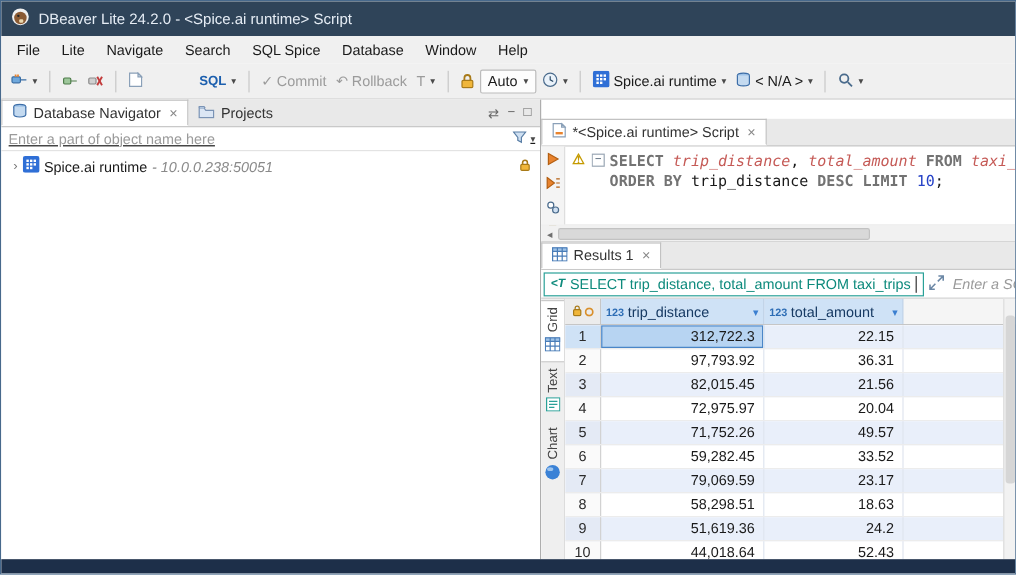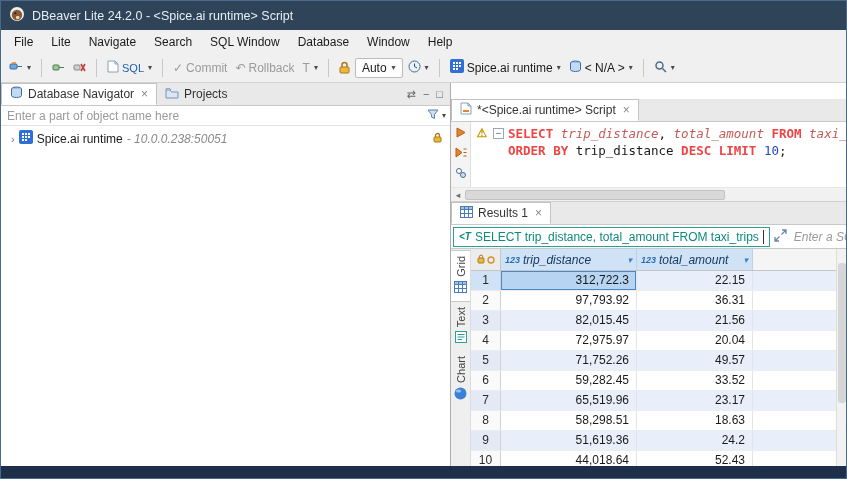--- a/index.html
+++ b/index.html
@@ -15,34 +15,34 @@
   .menu-item { padding:16px 9px; cursor:default; }
 
   
   .toolbar { height:30px; background:#f0f0f0; border-bottom:1px solid #d2d2d2; display:flex; align-items:center; padding:0 5px; gap:2px; }
   .tb-btn { display:flex; align-items:center; gap:3px; padding:3px; border-radius:2px; white-space:nowrap; }
   .tb-sep { width:1px; height:18px; background:#c8c8c8; margin:0 5px; }
   .dd { font-size:8px; color:#4a4a4a; margin-left:1px; }
   .tb-label.disabled { color:#9b9b9b; }
   .glyph-dim { color:#9b9b9b; }
   .combo { display:flex; align-items:center; gap:4px; border:1px solid #bcbcbc; background:#fdfdfd; padding:2px 6px; border-radius:2px; white-space:nowrap; }
-  .sql-blue { color:#1c5fae; font-weight:normal; font-size:11px; }
+  .sql-blue { color:#1c5fae; font-weight:bold; font-size:11px;margin-left:44px; }
 
   
   .main { position:absolute; top:82px; left:0; right:0; bottom:12px; display:flex; }
 
   
   .left-panel { width:450px; display:flex; flex-direction:column; border-right:1px solid #aeaeae; background:#fff; }
   .panel-tabbar { height:23px; background:#e9e9e9; border-bottom:1px solid #c9c9c9; display:flex; align-items:stretch; flex:none; }
   .ptab { display:flex; align-items:center; gap:5px; padding:0 8px; color:#333; }
   .ptab.active { background:#fff; border:1px solid #c2c2c2; border-bottom-color:#fff; }
   .tab-close { color:#888; font-size:12px; margin-left:2px; }
   .tabbar-tools { margin-left:auto; display:flex; align-items:center; gap:7px; padding-right:7px; color:#666; font-size:11px; }
 
-  .filter-row { height:20px; border-bottom:1px solid #e3e3e3; display:flex; align-items:center; padding:0 4px 0 6px; flex:none; }
+  .filter-row { height:20px; border-bottom:1px solid #e3e3e3; display:flex; align-items:center; padding:0 4px 0 6px; flex:none;text-decoration:underline; }
   .filter-input { flex:1; border:none; outline:none; font:inherit; color:#333; background:transparent; }
   .filter-input::placeholder { color:#9a9a9a; }
   .funnel-wrap { display:flex; align-items:center; gap:2px; }
 
   .tree { padding-top:3px; flex:1; }
   .tree-row { height:19px; display:flex; align-items:center; gap:4px; padding:0 8px 0 10px; }
   .expander { color:#777; font-size:11px; }
   .tree-detail { color:#8a8a8a; font-style:italic; }
   .tree-lock { margin-left:auto; }
 
@@ -51,21 +51,21 @@
   .editor-tabbar, .results-tabbar { height:23px; background:#e9e9e9; border-bottom:1px solid #c9c9c9; display:flex; align-items:stretch; flex:none; }
 
   .editor-body { height:66px; display:flex; border-bottom:1px solid #e6e6e6; flex:none; }
   .vtoolbar { width:20px; background:#f4f4f4; border-right:1px solid #dedede; display:flex; flex-direction:column; align-items:center; gap:6px; padding-top:5px; }
   .gutter { width:22px; padding-top:3px; display:flex; flex-direction:column; align-items:center; }
   .warn-glyph { color:#c59a00; font-size:12px; line-height:17px; font-weight:bold; }
   .code { flex:1; font-family:"DejaVu Sans Mono","Liberation Mono",monospace; font-size:12.5px; line-height:17px; padding-top:3px; white-space:pre; overflow:hidden; }
   .code-line { display:flex; align-items:center; height:17px; }
   .fold-box { width:11px; height:11px; border:1px solid #9aa7b5; color:#5a6b7c; font-size:9px; line-height:9px; text-align:center; margin-right:4px; background:#fff; flex:none; }
   .fold-spacer { width:15px; flex:none; }
-  .tok-kw { color:#ef4444; font-weight:bold; }
+  .tok-kw { color:#737373; font-weight:bold; }
   .tok-id { color:#c55a56; font-style:italic; }
   .tok-num { color:#2743c7; }
   .tok-pl { color:#1a1a1a; }
 
   .editor-hscroll { height:14px; background:#f1f1f1; border-bottom:1px solid #cfcfcf; display:flex; align-items:center; flex:none; }
   .hs-btn { width:14px; text-align:center; color:#707070; font-size:9px; }
   .hs-thumb { height:10px; width:260px; background:#d9d9d9; border:1px solid #c2c2c2; border-radius:2px; }
 
   .expr-bar { height:24px; border-bottom:1px solid #c9c9c9; display:flex; align-items:center; overflow:hidden; flex:none; }
   .expr-box { display:flex; align-items:center; gap:4px; border:1px solid #2aa198; height:20px; margin-left:2px; padding:0 5px; flex:none; }
@@ -75,21 +75,21 @@
   .expand-wrap { margin-left:4px; flex:none; }
   .expr-placeholder { color:#9a9a9a; font-style:italic; white-space:nowrap; margin-left:7px; }
 
   .results-body { flex:1; display:flex; min-height:0; position:relative; }
   .side-strip { width:20px; background:#efefef; border-right:1px solid #dcdcdc; display:flex; flex-direction:column; align-items:center; padding-top:1px; }
   .side-tab { display:flex; flex-direction:column; align-items:center; gap:4px; padding:5px 0; width:100%; }
   .side-tab.active { background:#fff; border-top:1px solid #c9c9c9; border-bottom:1px solid #c9c9c9; }
   .vlabel { writing-mode:vertical-rl; transform:rotate(180deg); font-size:11px; color:#444; }
 
   .grid { flex:1; display:flex; flex-direction:column; min-width:0; }
-  .grid-header { height:22px; display:flex; background:#f0f0f0; border-bottom:1px solid #c6c6c6; flex:none;font-style:italic; }
+  .grid-header { height:22px; display:flex; background:#f0f0f0; border-bottom:1px solid #c6c6c6; flex:none; }
   .corner-cell { width:30px; border-right:1px solid #c6c6c6; background:#ececec; display:flex; align-items:center; justify-content:center; gap:2px; }
   .col-header { display:flex; align-items:center; gap:3px; padding:0 4px; border-right:1px solid #bfd0e4; background:#cfe2f6; }
   .col-header.c0 { width:136px; }
   .col-header.c1 { width:116px; }
   .type-badge { color:#2d6db5; font-size:9px; font-weight:bold; }
   .col-label { flex:1; color:#173a63; }
   .sort-icon { color:#3b7fd0; font-size:9px; }
   .header-filler { flex:1; background:#f5f5f5; }
 
   #grid-rows { flex:1; overflow:hidden; background:#fff; }
@@ -121,21 +121,21 @@
           <rect x="7" y="10" width="3.4" height="3" rx="1" fill="#e8d8b0"></rect>
         </svg></span>
     <span>DBeaver Lite 24.2.0 - &lt;Spice.ai runtime&gt; Script</span>
   </div>
 
   <div class="menubar">
       <span class="menu-item">File</span>
       <span class="menu-item">Lite</span>
       <span class="menu-item">Navigate</span>
       <span class="menu-item">Search</span>
-      <span class="menu-item">SQL Window</span>
+      <span class="menu-item">SQL Spice</span>
       <span class="menu-item">Database</span>
       <span class="menu-item">Window</span>
       <span class="menu-item">Help</span>
     </div>
 
   <div class="toolbar">
     <span class="tb-btn">
       <span><svg width="14" height="13">
             <rect x="1" y="4" width="7" height="5" rx="1" fill="#6fa8dc" stroke="#3a6ea5"></rect>
             <path d="M4 4 V2 M6 4 V2" stroke="#e8832e" stroke-width="1.5" fill="none"></path>
@@ -450,21 +450,21 @@
                 <div class="cell-filler"></div>
               </div>
               <div class="grid-row">
                 <div class="cell-num">6</div>
                 <div class="cell-val col0">59,282.45</div>
                 <div class="cell-val col1">33.52</div>
                 <div class="cell-filler"></div>
               </div>
               <div class="grid-row">
                 <div class="cell-num">7</div>
-                <div class="cell-val col0">65,519.96</div>
+                <div class="cell-val col0">79,069.59</div>
                 <div class="cell-val col1">23.17</div>
                 <div class="cell-filler"></div>
               </div>
               <div class="grid-row">
                 <div class="cell-num">8</div>
                 <div class="cell-val col0">58,298.51</div>
                 <div class="cell-val col1">18.63</div>
                 <div class="cell-filler"></div>
               </div>
               <div class="grid-row">

